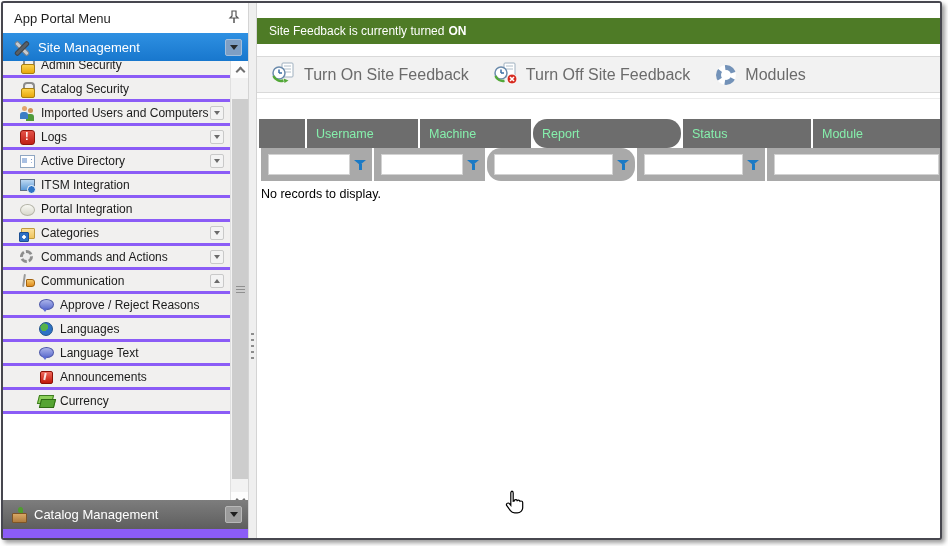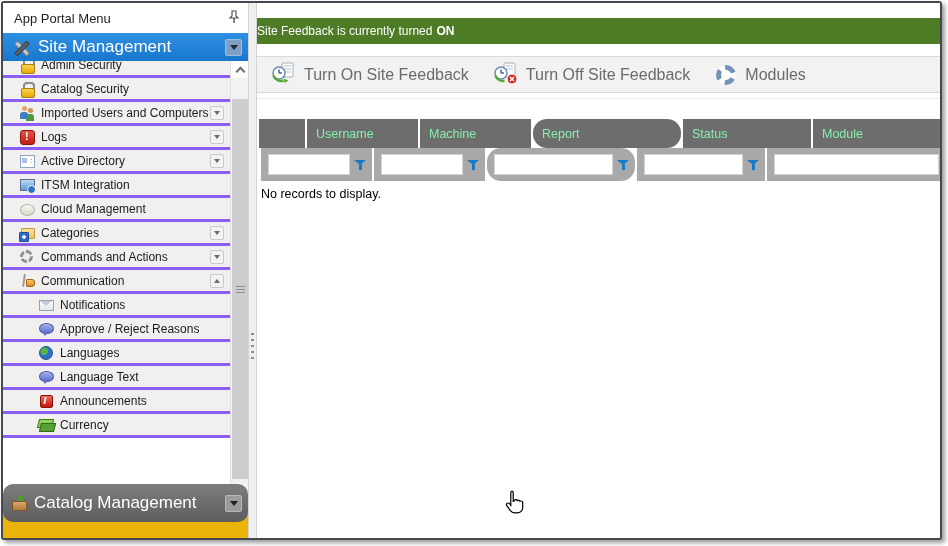--- a/index.html
+++ b/index.html
@@ -4,28 +4,28 @@
 <style>
   * { margin:0; padding:0; box-sizing:border-box; }
   html,body { width:948px; height:546px; background:#fff; font-family:"Liberation Sans", sans-serif; }
   body { position:relative; overflow:hidden; }
 
   .window { position:absolute; left:1px; top:1px; width:941px; height:539px;
     border:2px solid #47474f; border-radius:3px; background:#fff; overflow:hidden;
     box-shadow:3px 3px 4px rgba(40,40,40,.45); }
 
   
-  .sidebar { position:absolute; left:0; top:0; width:245px; height:100%; background:#eab308; }
+  .sidebar { position:absolute; left:0; top:0; width:245px; height:100%; background:#8b5cf6; }
   .sb-title { position:absolute; left:0; top:0; width:100%; height:30px; background:#fff;
     display:flex; align-items:center; padding:0 8px 0 11px; font-size:13px; color:#1e1e1e; }
   .sb-title .t { flex:1; }
   .grp { position:absolute; left:0; width:100%; height:28px; display:flex; align-items:center;
-    padding-left:8px; color:#fff; font-size:17px; }
+    padding-left:8px; color:#fff; font-size:13px; }
   .grp.site { top:30px; background:linear-gradient(#2e90e2,#1877cd); }
-  .grp.catalog { top:auto; bottom:16px; height:38px; background:linear-gradient(#7d7d7d,#5e5e5e);border-radius:10px; }
+  .grp.catalog { top:auto; bottom:9px; height:29px; background:linear-gradient(#7d7d7d,#5e5e5e); }
   .grp .lbl { margin-left:7px; flex:1; }
 
   .list { position:absolute; left:0; top:58px; bottom:29px; width:245px; overflow:hidden; background:#fff; }
   .rows { margin-right:18px; }
   .item { height:24px; border-bottom:3px solid #8b5cf6; background:#f1f0ef;
     display:flex; align-items:center; padding-left:16px; font-size:12px; color:#1b1b1b; position:relative; }
   .item.first { margin-top:-7px; }
   .item.sub { padding-left:35px; }
   .item.sel { background:#129ef2; color:#fff; border-bottom-color:#129ef2; }
   .item .lbl { margin-left:6px; white-space:nowrap; }
@@ -54,21 +54,21 @@
 
   
   .splitter { position:absolute; left:245px; top:0; bottom:0; width:8px; background:#efefef;
     border-left:1px solid #d4d4d4; }
   .splitter .grip { position:absolute; left:2px; top:330px; width:3px; height:26px;
     background:repeating-linear-gradient(#8d8d8d 0 2px, transparent 2px 6px); }
 
   
   .content { position:absolute; left:253px; top:0; right:0; bottom:0; background:#fff; border-left:1px solid #d4d4d4; }
   .banner { position:absolute; left:0; right:0; top:15px; height:26px; background:#4e7b26;
-    color:#fff; font-size:12px; display:flex; align-items:center; padding-left:0; }
+    color:#fff; font-size:12px; display:flex; align-items:center; padding-left:12px; }
   .banner b { margin-left:4px; font-weight:bold; }
   .toolbar { position:absolute; left:0; right:0; top:53px; height:37px; background:#f2f2f2;
     border-top:1px solid #d9d9d9; border-bottom:1px solid #d9d9d9;
     display:flex; align-items:center; padding-left:10px; }
   .tbtn { display:flex; align-items:center; margin-right:16px; padding:2px 4px; color:#6b6b6b; font-size:16px; }
   .tbtn .lbl { margin-left:7px; }
   .subline { position:absolute; left:0; right:0; top:95px; border-top:1px solid #ececec; }
 
   
   .grid { position:absolute; left:2px; right:0; top:116px; }
@@ -176,40 +176,36 @@
           <span class="ic ic-card"></span>
           <span class="lbl">Active Directory</span>
           <span class="dd"></span>
         </div>
         <div class="item">
           <span class="ic ic-monitor"></span>
           <span class="lbl">ITSM Integration</span>
         </div>
         <div class="item">
           <span class="ic ic-cloud"></span>
-          <span class="lbl">Cloud Management</span>
+          <span class="lbl">Portal Integration</span>
         </div>
         <div class="item">
           <span class="ic ic-folder"></span>
           <span class="lbl">Categories</span>
           <span class="dd"></span>
         </div>
         <div class="item">
           <span class="ic ic-gear"></span>
           <span class="lbl">Commands and Actions</span>
           <span class="dd"></span>
         </div>
         <div class="item">
           <span class="ic ic-flag"></span>
           <span class="lbl">Communication</span>
           <span class="dd up"></span>
-        </div>
-        <div class="item sub">
-          <span class="ic ic-envelope"></span>
-          <span class="lbl">Notifications</span>
         </div>
         <div class="item sub">
           <span class="ic ic-bubble"></span>
           <span class="lbl">Approve / Reject Reasons</span>
         </div>
         <div class="item sub">
           <span class="ic ic-globe"></span>
           <span class="lbl">Languages</span>
         </div>
         <div class="item sub">

